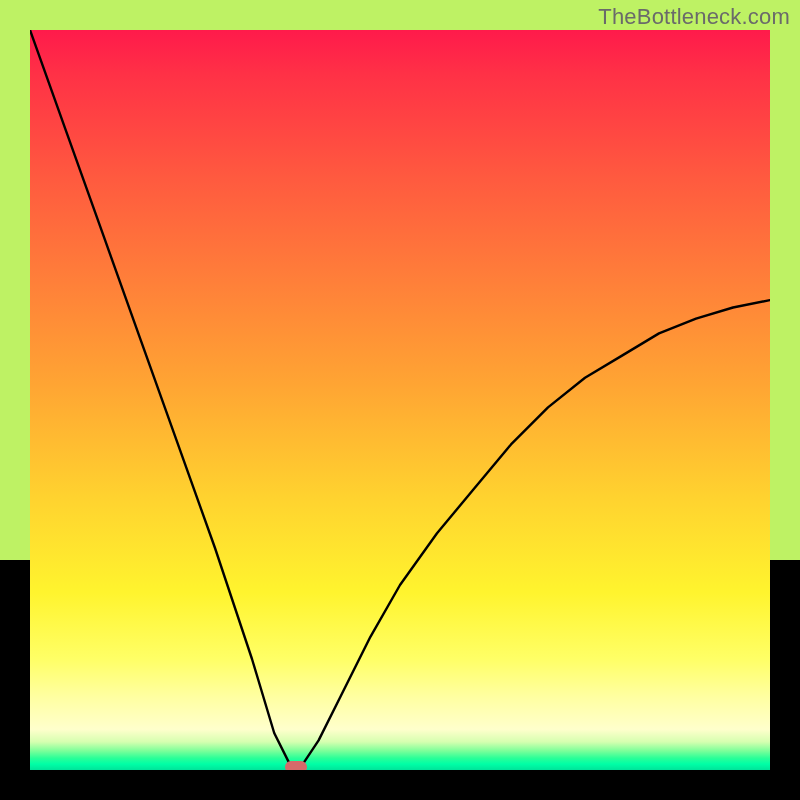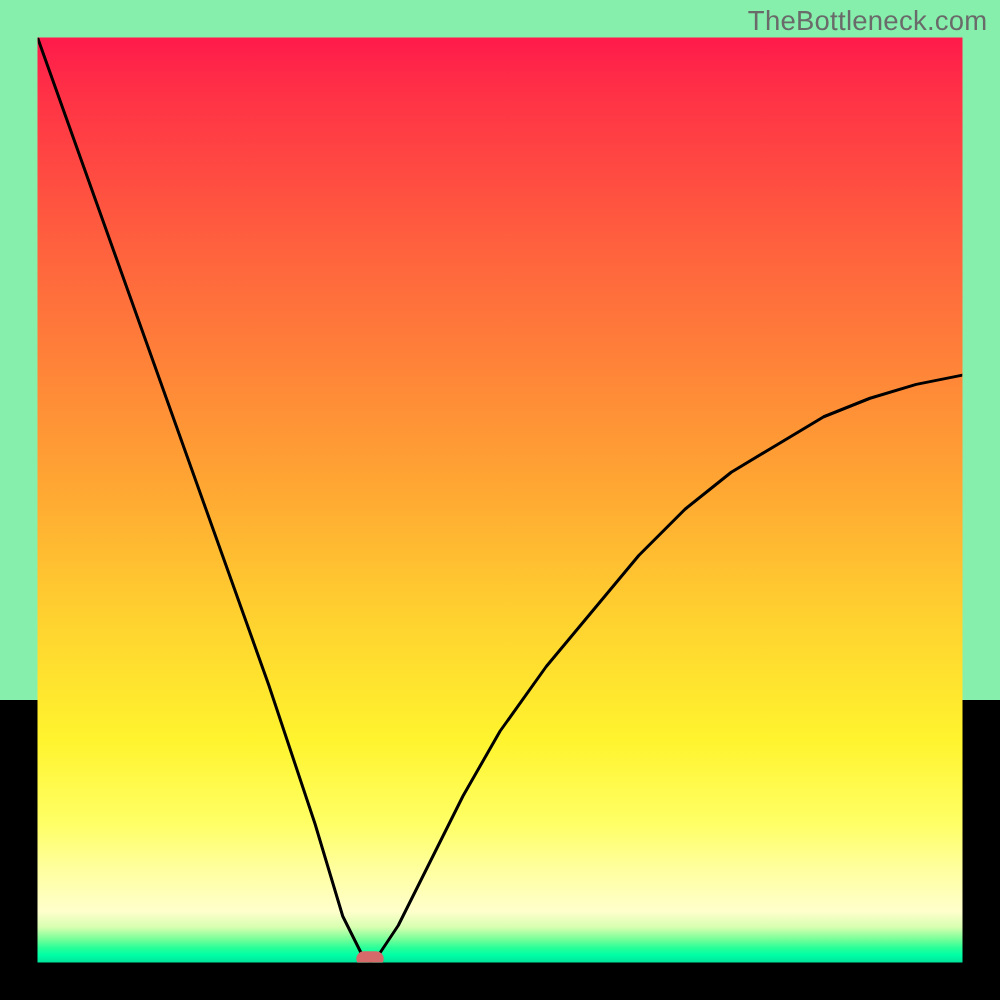--- a/index.html
+++ b/index.html
@@ -7,21 +7,21 @@
     padding: 0;
     width: 800px;
     height: 800px;
     background: #000;
     font-family: Arial, Helvetica, sans-serif;
   }
   .frame {
     position: relative;
     width: 800px;
     height: 560px;
-    background: #86efac;
+    background: #bef264;
   }
   .watermark {
     position: absolute;
     top: 4px;
     right: 10px;
     color: #6a6a6a;
     font-size: 22px;
     font-weight: 500;
     letter-spacing: 0.2px;
     z-index: 20;

